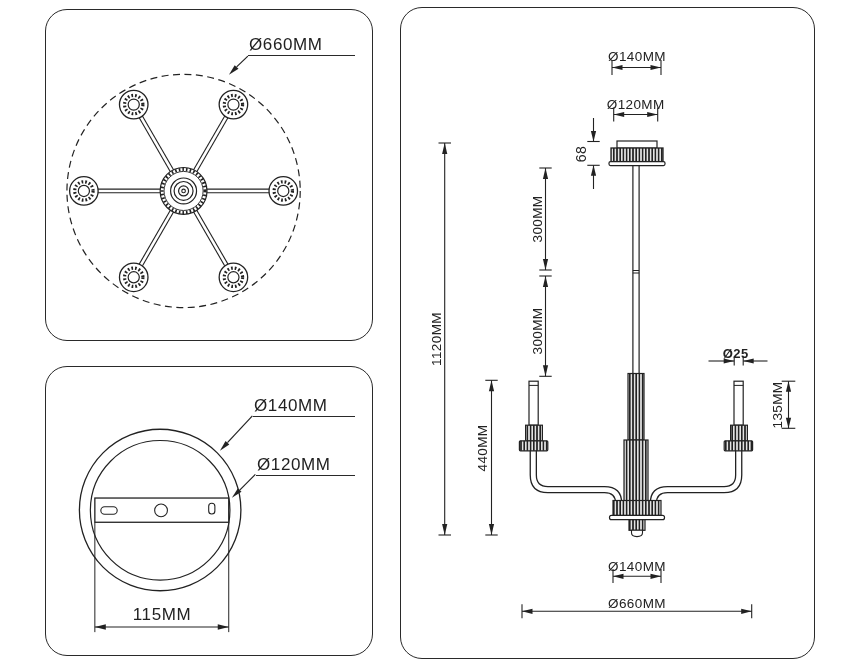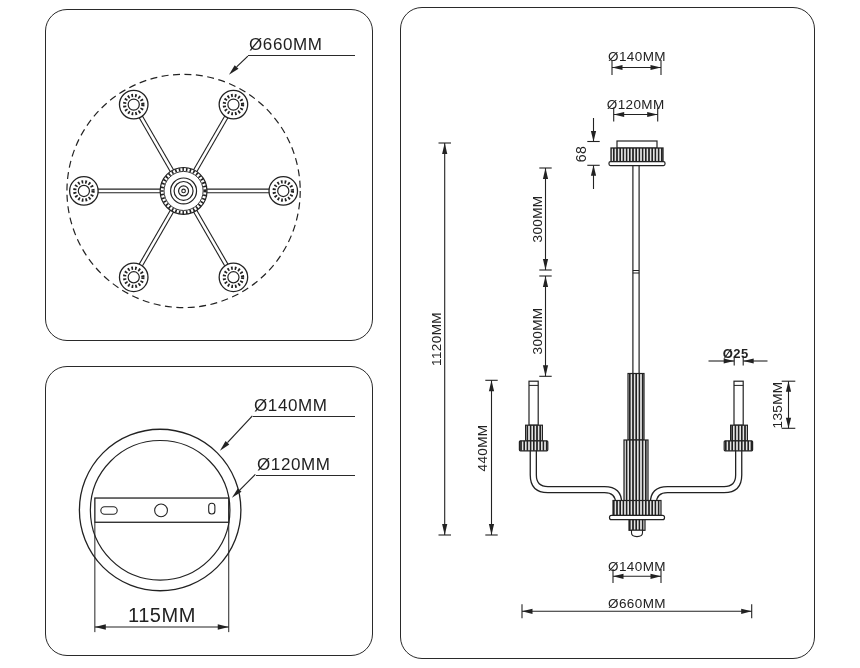--- a/index.html
+++ b/index.html
@@ -18,21 +18,21 @@
   .hlabel {
     position:absolute; white-space:nowrap;
     transform:translate(-50%,-50%);
     font-size:13.5px; letter-spacing:0.4px; font-weight:500;
   }
   .vlabel {
     position:absolute; white-space:nowrap;
     transform:translate(-50%,-50%) rotate(-90deg);
     font-size:13.5px; letter-spacing:0.4px; font-weight:500;
   }
-  .biglabel { font-size:20px; letter-spacing:0.6px; }
+  .biglabel { font-size:17px; letter-spacing:0.6px; }
   .callout {
     position:absolute; box-sizing:border-box;
     border-bottom:1.4px solid #2a2a2a;
     font-size:17px; letter-spacing:0.6px; font-weight:500;
     padding:0 0 1px 1px; height:21px; line-height:20px;
     white-space:nowrap;
   }
 </style>
 </head>
 <body>

